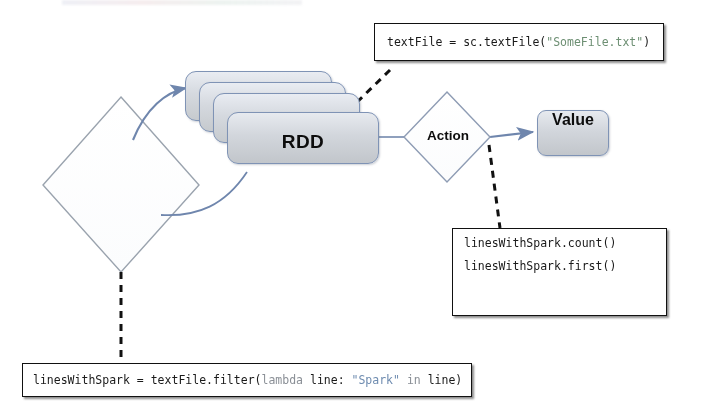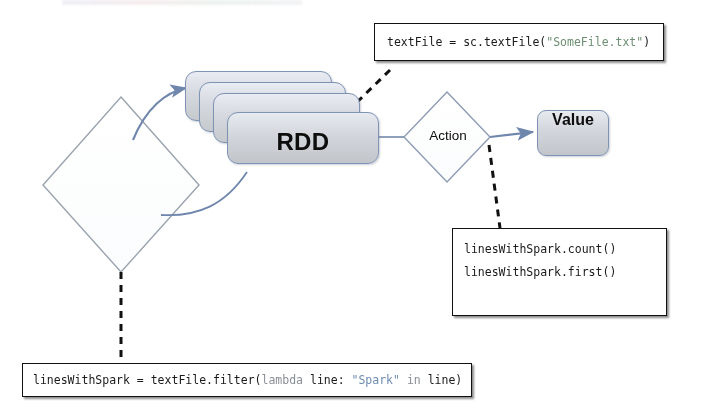--- a/index.html
+++ b/index.html
@@ -34,21 +34,21 @@
     background: linear-gradient(to bottom, #e9ecf2 0%, #d5d9df 45%, #c6cace 100%);
     box-shadow: 1px 1px 2px rgba(90,100,120,0.30);
   }
   .rdd-front {
     display: flex;
     align-items: center;
     justify-content: center;
     background: linear-gradient(to bottom, #e7eaef 0%, #d2d6dc 45%, #c2c6cb 100%);
   }
   .rdd-label {
-    font-size: 24px;
+    font-size: 19px;
     font-weight: bold;
     color: #0d0d0d;
     letter-spacing: 0.4px;
     margin-top: 8px;
   }
 
   
   .value-box {
     position: absolute;
     left: 537px;
@@ -64,21 +64,21 @@
   }
   .value-label {
     font-size: 16px;
     font-weight: bold;
     color: #0d0d0d;
   }
 
   
   .diamond-label {
     position: absolute;
-    font-weight: normal;
+    font-weight: bold;
     color: #0d0d0d;
     white-space: nowrap;
     text-align: center;
   }
   #transformations-label {
     left: 46px;
     top: 175px;
     width: 150px;
     font-size: 13.5px;
   }
@@ -107,21 +107,21 @@
     top: 23px;
     width: 290px;
     height: 38px;
     padding: 11px 0 0 12px;
   }
   #code-actions {
     left: 452px;
     top: 228px;
     width: 215px;
     height: 88px;
-    padding: 13px 0 0 11px;
+    padding: 7px 0 0 11px;
   }
   #code-filter {
     left: 22px;
     top: 363px;
     width: 450px;
     height: 34px;
     padding: 9px 16px 0 10px;
   }
   .tok-str   { color: #6d8f73; }
   .tok-str-b { color: #6f8cb0; }

